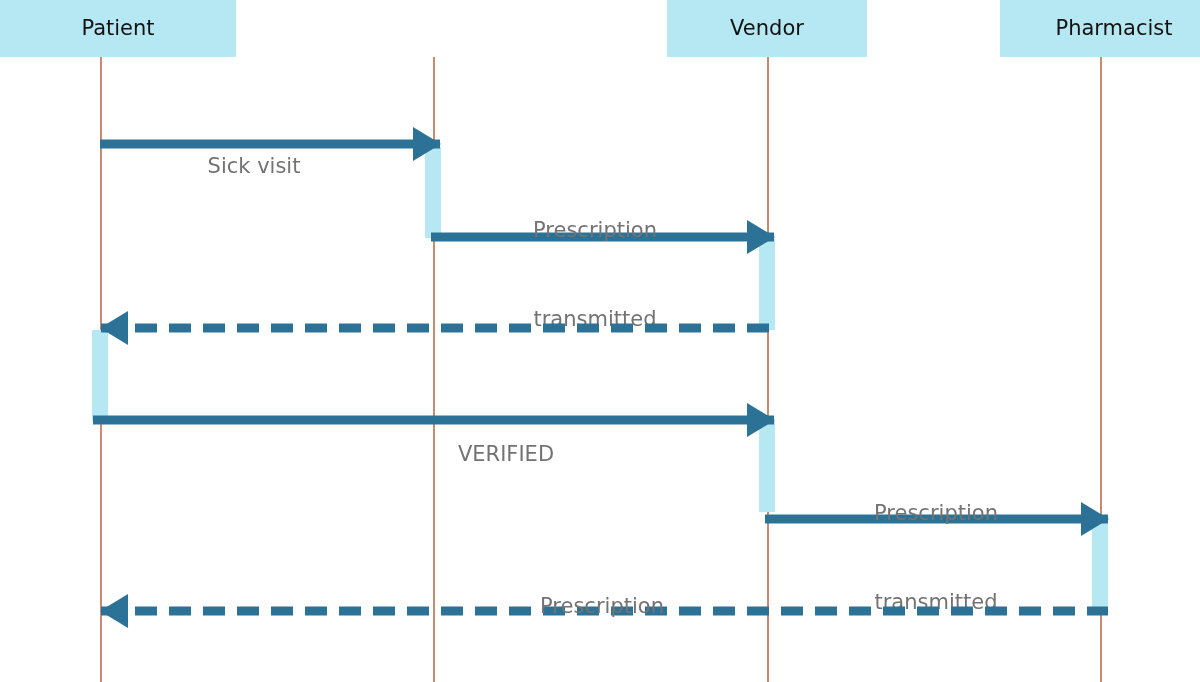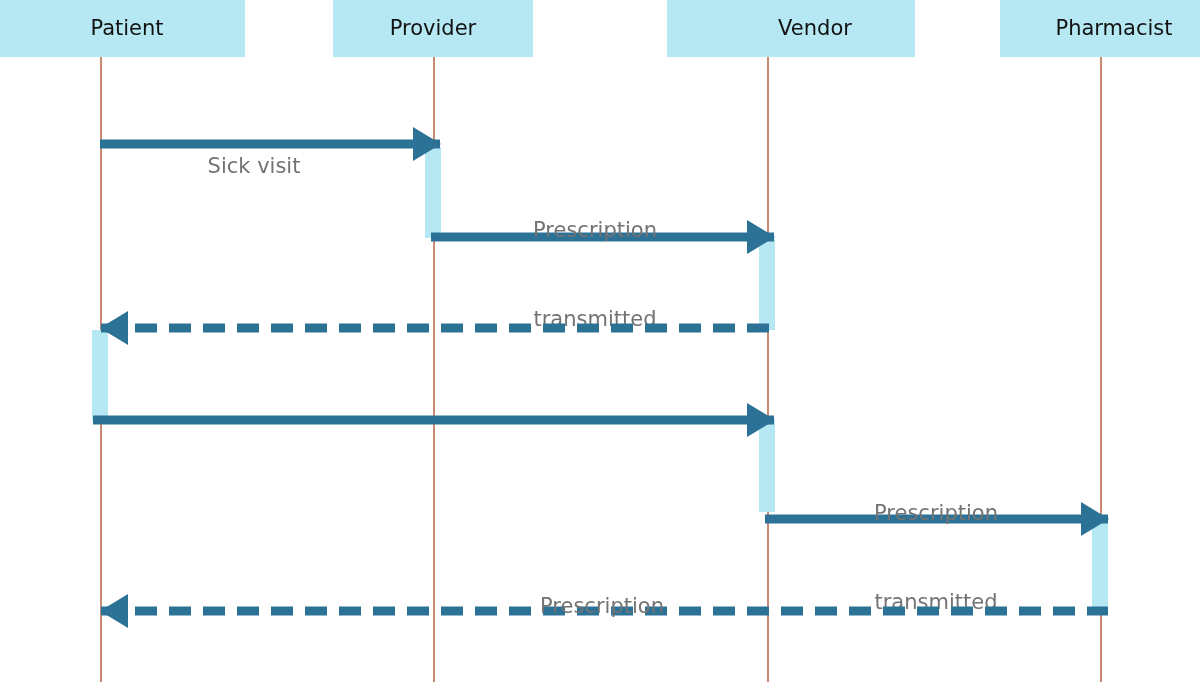--- a/index.html
+++ b/index.html
@@ -110,27 +110,24 @@
 </head>
 <body>
 
 <div id="diagram-root">
 
   <div class="lifeline" style="left:100px;"></div>
   <div class="lifeline" style="left:433px;"></div>
   <div class="lifeline" style="left:767px;"></div>
   <div class="lifeline" style="left:1100px;"></div>
 
-  <div class="actor-box" style="left:0px;width:236px;padding-left:9px;">
+  <div class="actor-box" style="left:0px;width:236px;">
     <span class="actor-label">Patient</span>
   </div>
-  <div class="actor-box" style="left:333px;width:200px;">
-    <span class="actor-label">Provider</span>
-  </div>
-  <div class="actor-box" style="left:667px;width:200px;padding-left:48px;">
+  <div class="actor-box" style="left:667px;width:200px;">
     <span class="actor-label">Vendor</span>
   </div>
   <div class="actor-box" style="left:1000px;width:212px;padding-left:8px;">
     <span class="actor-label">Pharmacist</span>
   </div>
 
   <div class="activation" style="left:425px;top:147px;height:91px;"></div>
   <div class="activation" style="left:759px;top:239px;height:91px;"></div>
   <div class="activation" style="left:92px;top:330px;height:91px;"></div>
   <div class="activation" style="left:759px;top:421px;height:91px;"></div>
@@ -155,20 +152,23 @@
 
   <div class="msg dashed to-left" style="left:101px;width:674px;top:328px;">
     <div class="line"></div>
     <div class="head"></div>
   </div>
 
   <div class="msg solid to-right" style="left:93px;width:681px;top:420px;">
     <div class="line"></div>
     <div class="head"></div>
   </div>
+  <div class="msg-label" style="left:306px;width:400px;top:380px;">
+    <div>VERIFIED</div>
+  </div>
 
   <div class="msg solid to-right" style="left:765px;width:343px;top:519px;">
     <div class="line"></div>
     <div class="head"></div>
   </div>
   <div class="msg-label" style="left:736px;width:400px;top:439px;">
     <div>Prescription</div>
     <div>transmitted</div>
   </div>
 

